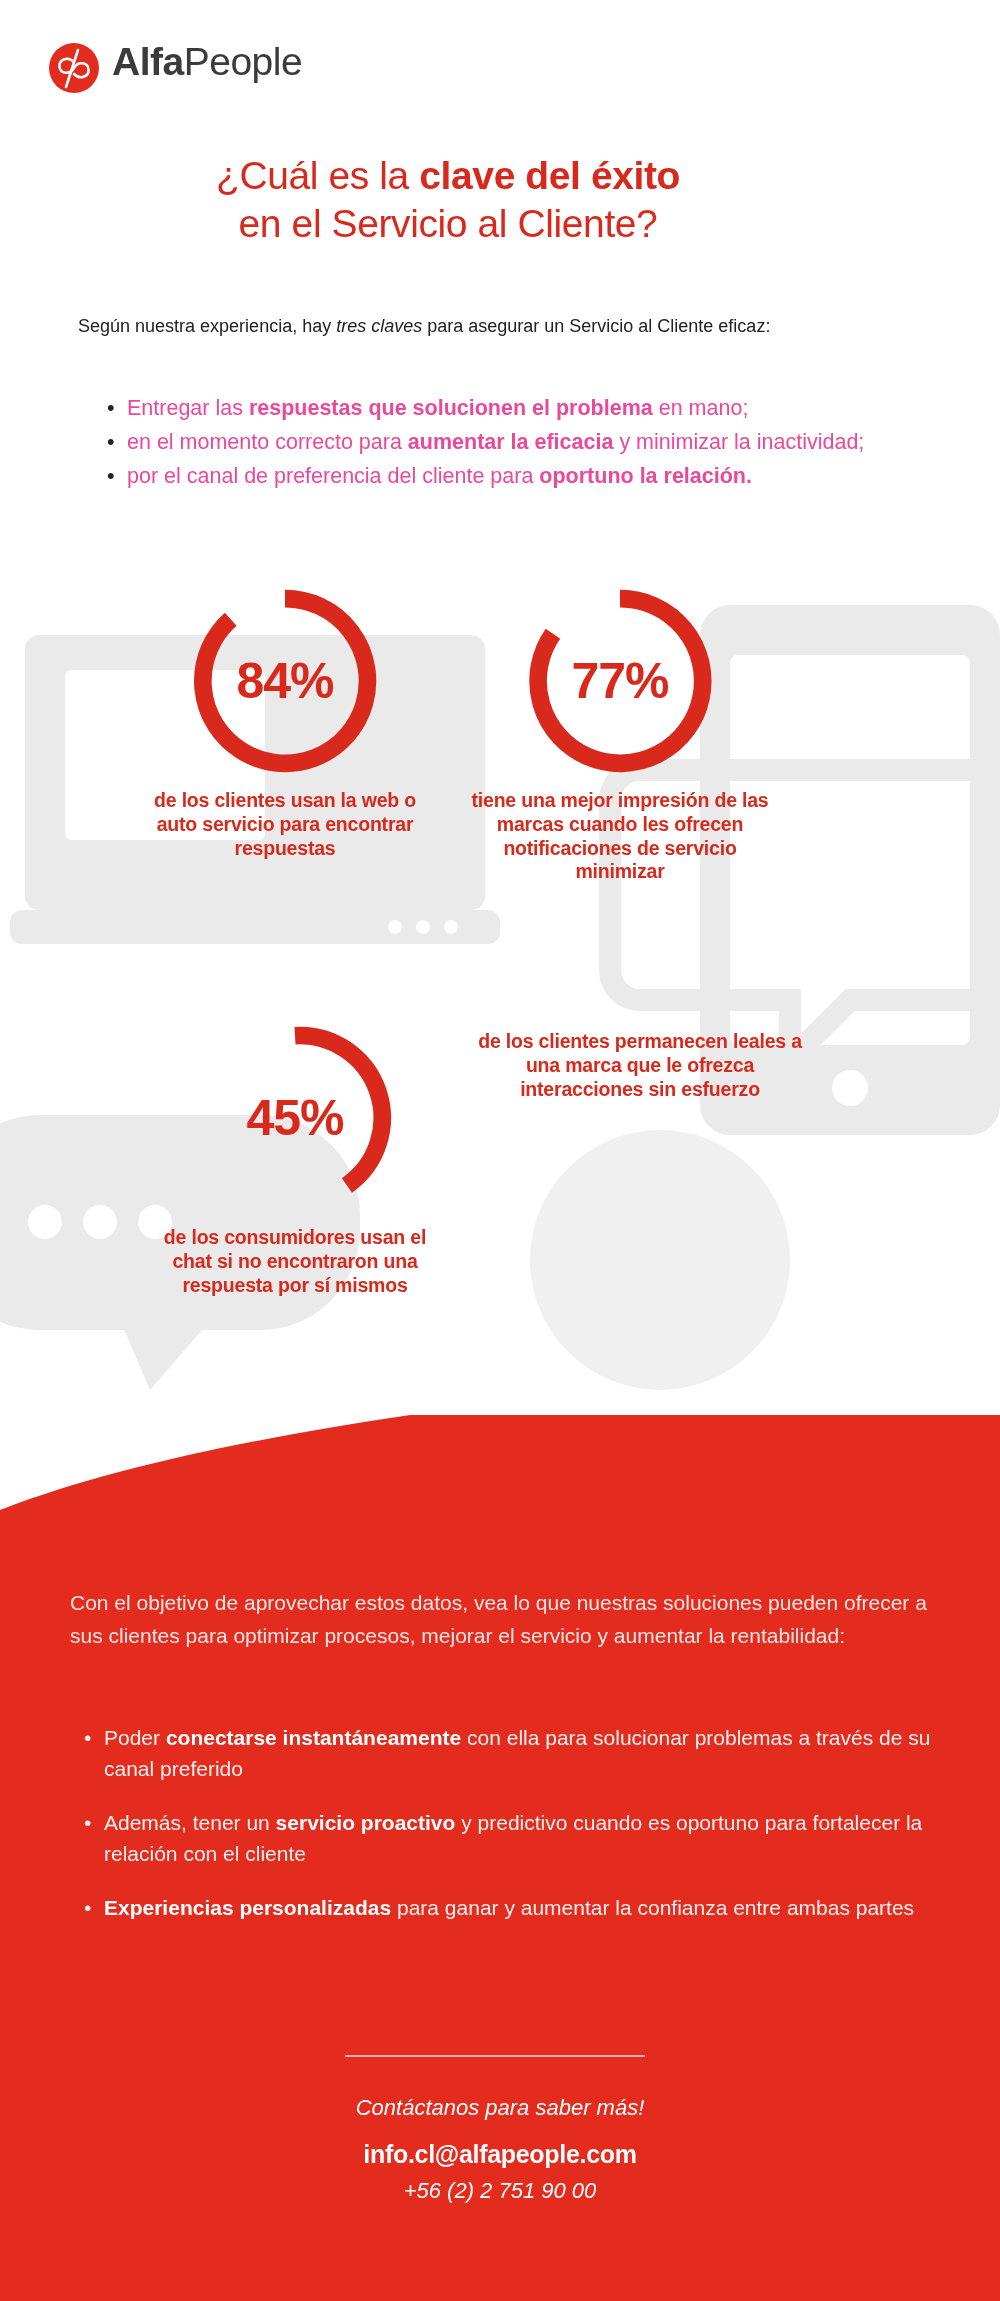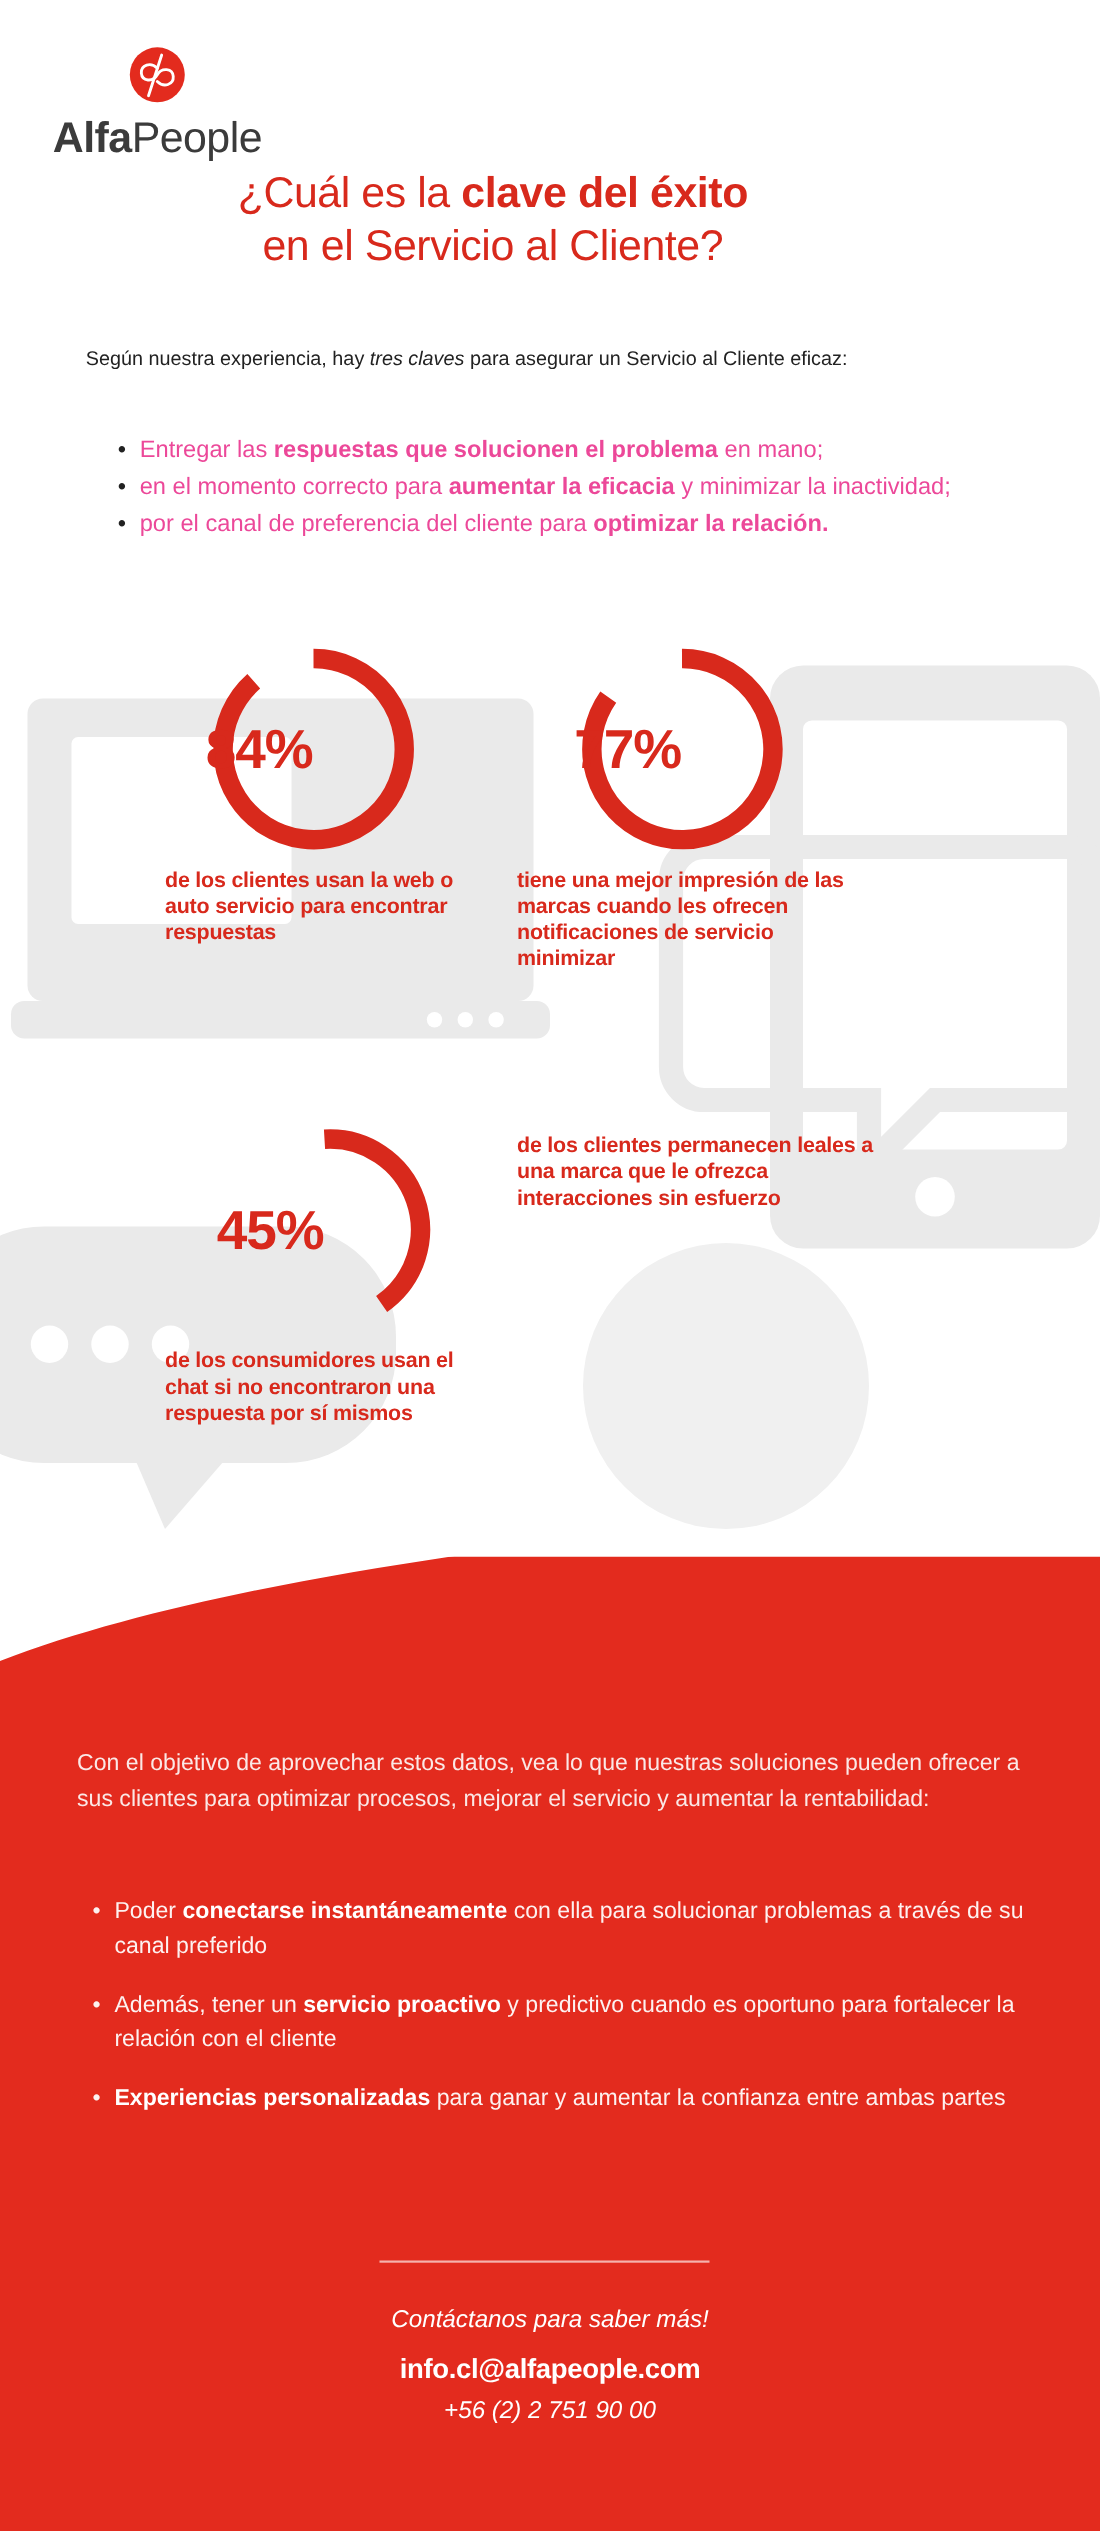--- a/index.html
+++ b/index.html
@@ -15,23 +15,22 @@
     overflow: hidden;
     background: #ffffff;
   }
 
   
   .logo-row {
     position: absolute;
     left: 48px;
     top: 42px;
     display: flex;
-    align-items: center;
+    align-items: flex-start;
     gap: 12px;
-    flex-direction: column;
   }
   .logo-mark { width: 52px; height: 52px; display: block; }
   .logo-text {
     font-size: 39px;
     letter-spacing: -0.5px;
     color: #3b3b3b;
     line-height: 1;
     white-space: nowrap;
   }
   .logo-text .b { font-weight: bold; }
@@ -76,21 +75,21 @@
     content: "•";
     position: absolute; left: 2px; top: 0;
     color: #222222;
   }
   .top-bullets b { font-weight: 700; }
 
   
   .bg-shapes { position: absolute; left: 0; top: 560px; width: 1000px; height: 900px; }
 
   
-  .stat { position: absolute; }
+  .stat { position: absolute; text-align: center; }
   .donut-wrap { position: relative; width: 196px; height: 196px; margin: 0 auto; }
   .donut-svg { display: block; width: 196px; height: 196px; }
   .donut-value {
     position: absolute; left: 0; right: 0; top: 50%;
     transform: translateY(-50%);
     font-size: 50px;
     font-weight: 700;
     color: #d8291c;
     letter-spacing: -1px;
   }
@@ -211,21 +210,21 @@
   </p>
 
   <ul class="top-bullets">
     <li>
       <span>Entregar las </span><b>respuestas que solucionen el problema</b><span> en mano;</span>
     </li>
     <li>
       <span>en el momento correcto para </span><b>aumentar la eficacia</b><span> y minimizar la inactividad;</span>
     </li>
     <li>
-      <span>por el canal de preferencia del cliente para </span><b>optimizar la relación.</b><span></span>
+      <span>por el canal de preferencia del cliente para </span><b>oportuno la relación.</b><span></span>
     </li>
   </ul>
 
   <svg class="bg-shapes" viewBox="0 0 1000 900">
 
     <g fill="#eaeaea">
       <rect x="25" y="75" width="460" height="275" rx="14"></rect>
       <rect x="65" y="110" width="200" height="170" rx="6" fill="#ffffff"></rect>
       <rect x="10" y="350" width="490" height="34" rx="12"></rect>
       <circle cx="395" cy="367" r="7" fill="#ffffff"></circle>

